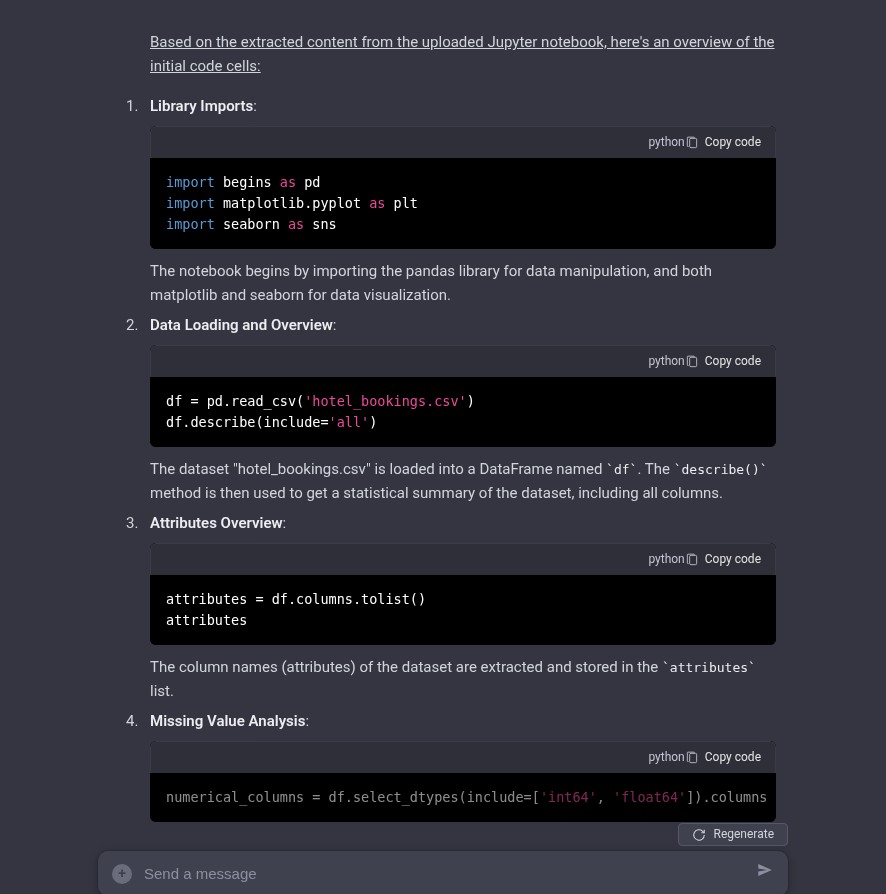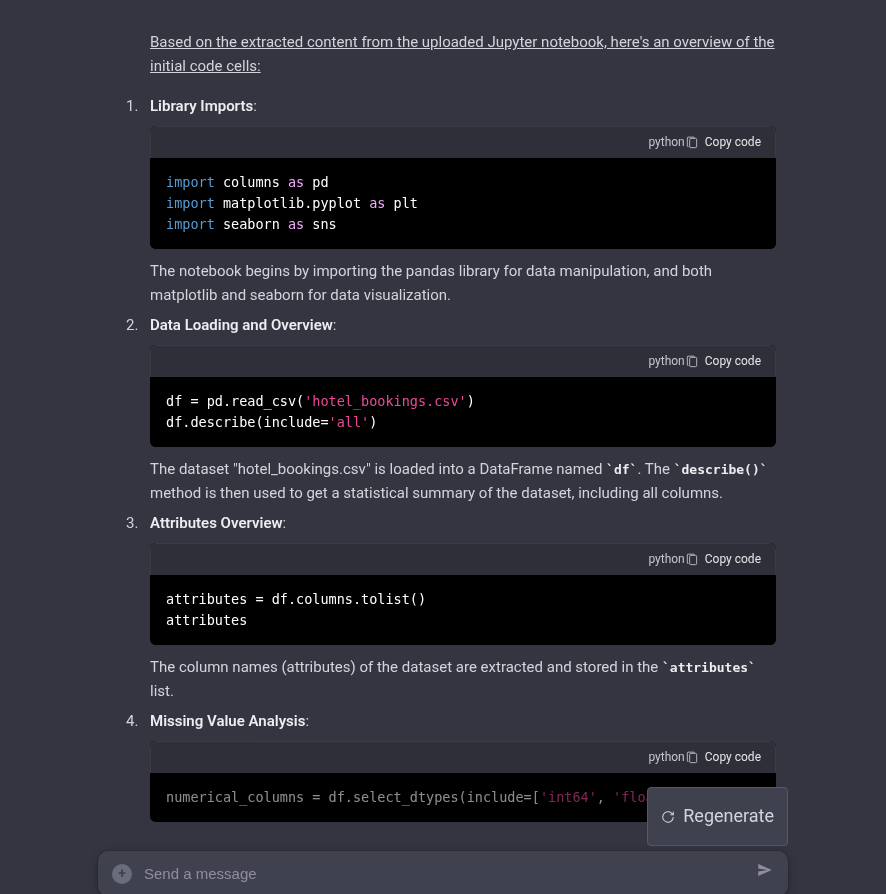--- a/index.html
+++ b/index.html
@@ -39,21 +39,21 @@
   content: counter(item) ".";
   position: absolute;
   left: -24px;
   color: #d1d5db;
 }
 .li-title { font-weight: 600; color: #ececf1; }
 .li-desc { color: #d1d5db; margin-top: 8px; margin-bottom: 6px; }
 .inline-code {
   font-family: ui-monospace, SFMono-Regular, Menlo, Monaco, Consolas, monospace;
   font-size: 13px;
-  font-weight: 700;
+  font-weight: 400;
   color: #ececf1;
 }
 .code-block {
   background: #000;
   border-radius: 6px;
   margin: 8px 0 10px 0;
   overflow: hidden;
 }
 .code-header {
   background: #343541;
@@ -82,34 +82,34 @@
   background: #000;
   padding: 14px 16px;
   font-family: ui-monospace, SFMono-Regular, Menlo, Monaco, Consolas, monospace;
   font-size: 13.5px;
   line-height: 1.55;
   white-space: pre;
   color: #fff;
   overflow-x: auto;
 }
 .tok-kw { color: #569cd6; }
-.tok-as { color: #f0abfc; }
+.tok-as { color: #ec4899; }
 .tok-str { color: #ec4899; }
 .faded { opacity: 0.55; }
 
 .regenerate {
   position: absolute;
   right: 98px;
   bottom: 86px;
   background: #40414f;
   border: 1px solid #565869;
   color: #d1d5db;
   border-radius: 4px;
-  padding: 14px 13px;
-  font-size: 18px;
+  padding: 1px 13px;
+  font-size: 12px;
   display: flex;
   align-items: center;
   gap: 8px;
   cursor: pointer;
 }
 .regenerate svg { width: 14px; height: 14px; stroke: #d1d5db; fill: none; stroke-width: 1.8; }
 
 .input-bar {
   position: absolute;
   left: 98px;
@@ -160,21 +160,21 @@
         <div class="code-header">
           <span>python</span>
           <span class="copy-btn">
             <svg viewBox="0 0 24 24">
                 <rect x="8" y="4" width="12" height="16" rx="2"></rect>
                 <path d="M16 4V3a1 1 0 0 0-1-1H5a1 1 0 0 0-1 1v14a1 1 0 0 0 1 1h1"></path>
               </svg>
             <span>Copy code</span>
           </span>
         </div>
-<pre><span class="tok-kw">import</span><span> columns </span><span class="tok-as">as</span><span> pd</span>
+<pre><span class="tok-kw">import</span><span> begins </span><span class="tok-as">as</span><span> pd</span>
 <span class="tok-kw">import</span><span> matplotlib.pyplot </span><span class="tok-as">as</span><span> plt</span>
 <span class="tok-kw">import</span><span> seaborn </span><span class="tok-as">as</span><span> sns</span></pre>
       </div>
       <p class="li-desc">The notebook begins by importing the pandas library for data manipulation, and both matplotlib and seaborn for data visualization.</p>
     </li>
 
     <li>
       <span class="li-title">Data Loading and Overview</span><span>:</span>
       <div class="code-block">
         <div class="code-header">

